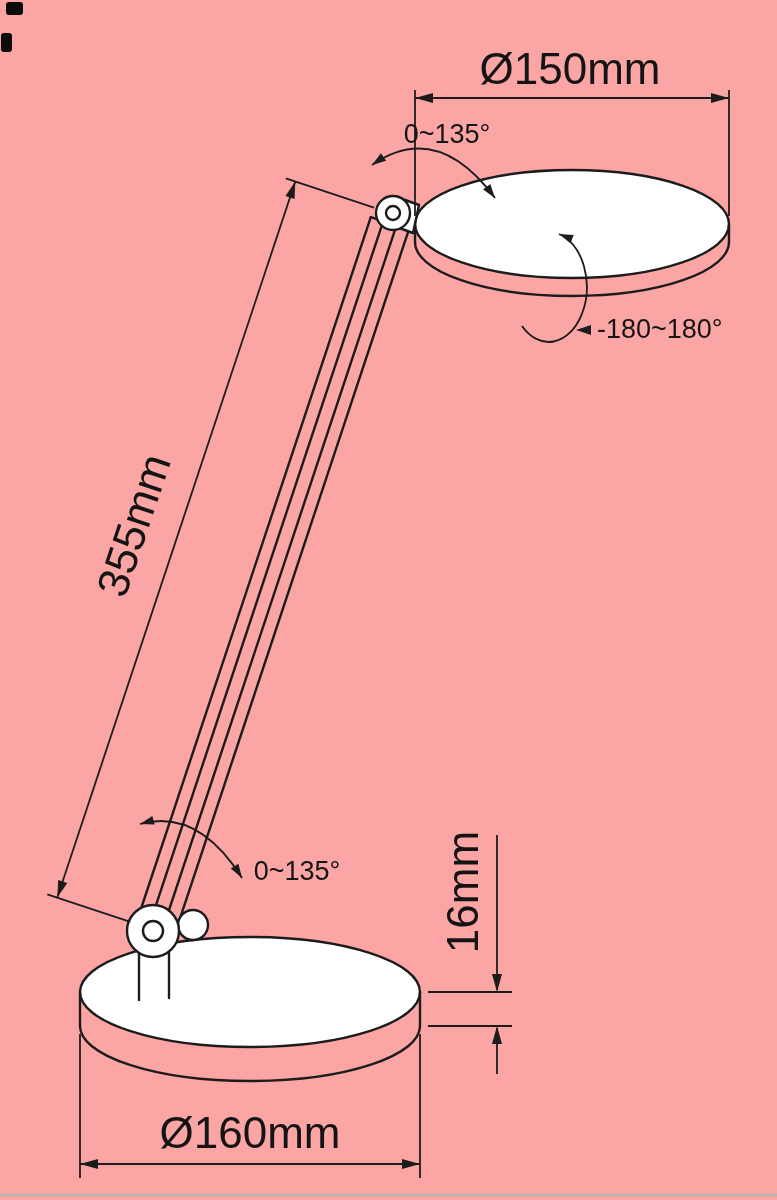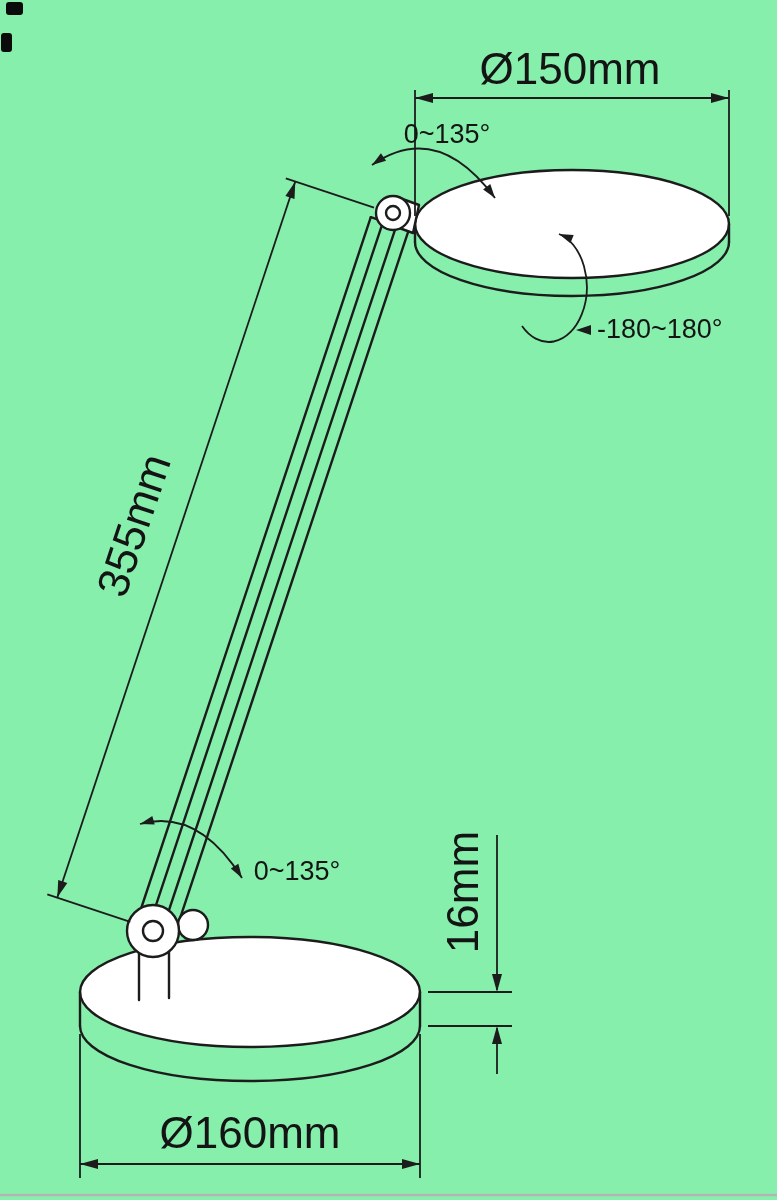--- a/index.html
+++ b/index.html
@@ -5,21 +5,21 @@
   html, body {
     margin: 0;
     padding: 0;
     background: #ffffff;
     font-family: "Liberation Sans", sans-serif;
   }
   .canvas {
     position: relative;
     width: 777px;
     height: 1200px;
-    background: #86efac;
+    background: #fca5a5;
     overflow: hidden;
   }
   svg { display: block; }
   .obj {
     fill: none;
     stroke: #1c1c1c;
     stroke-width: 2.4;
     stroke-linecap: round;
     stroke-linejoin: round;
   }

